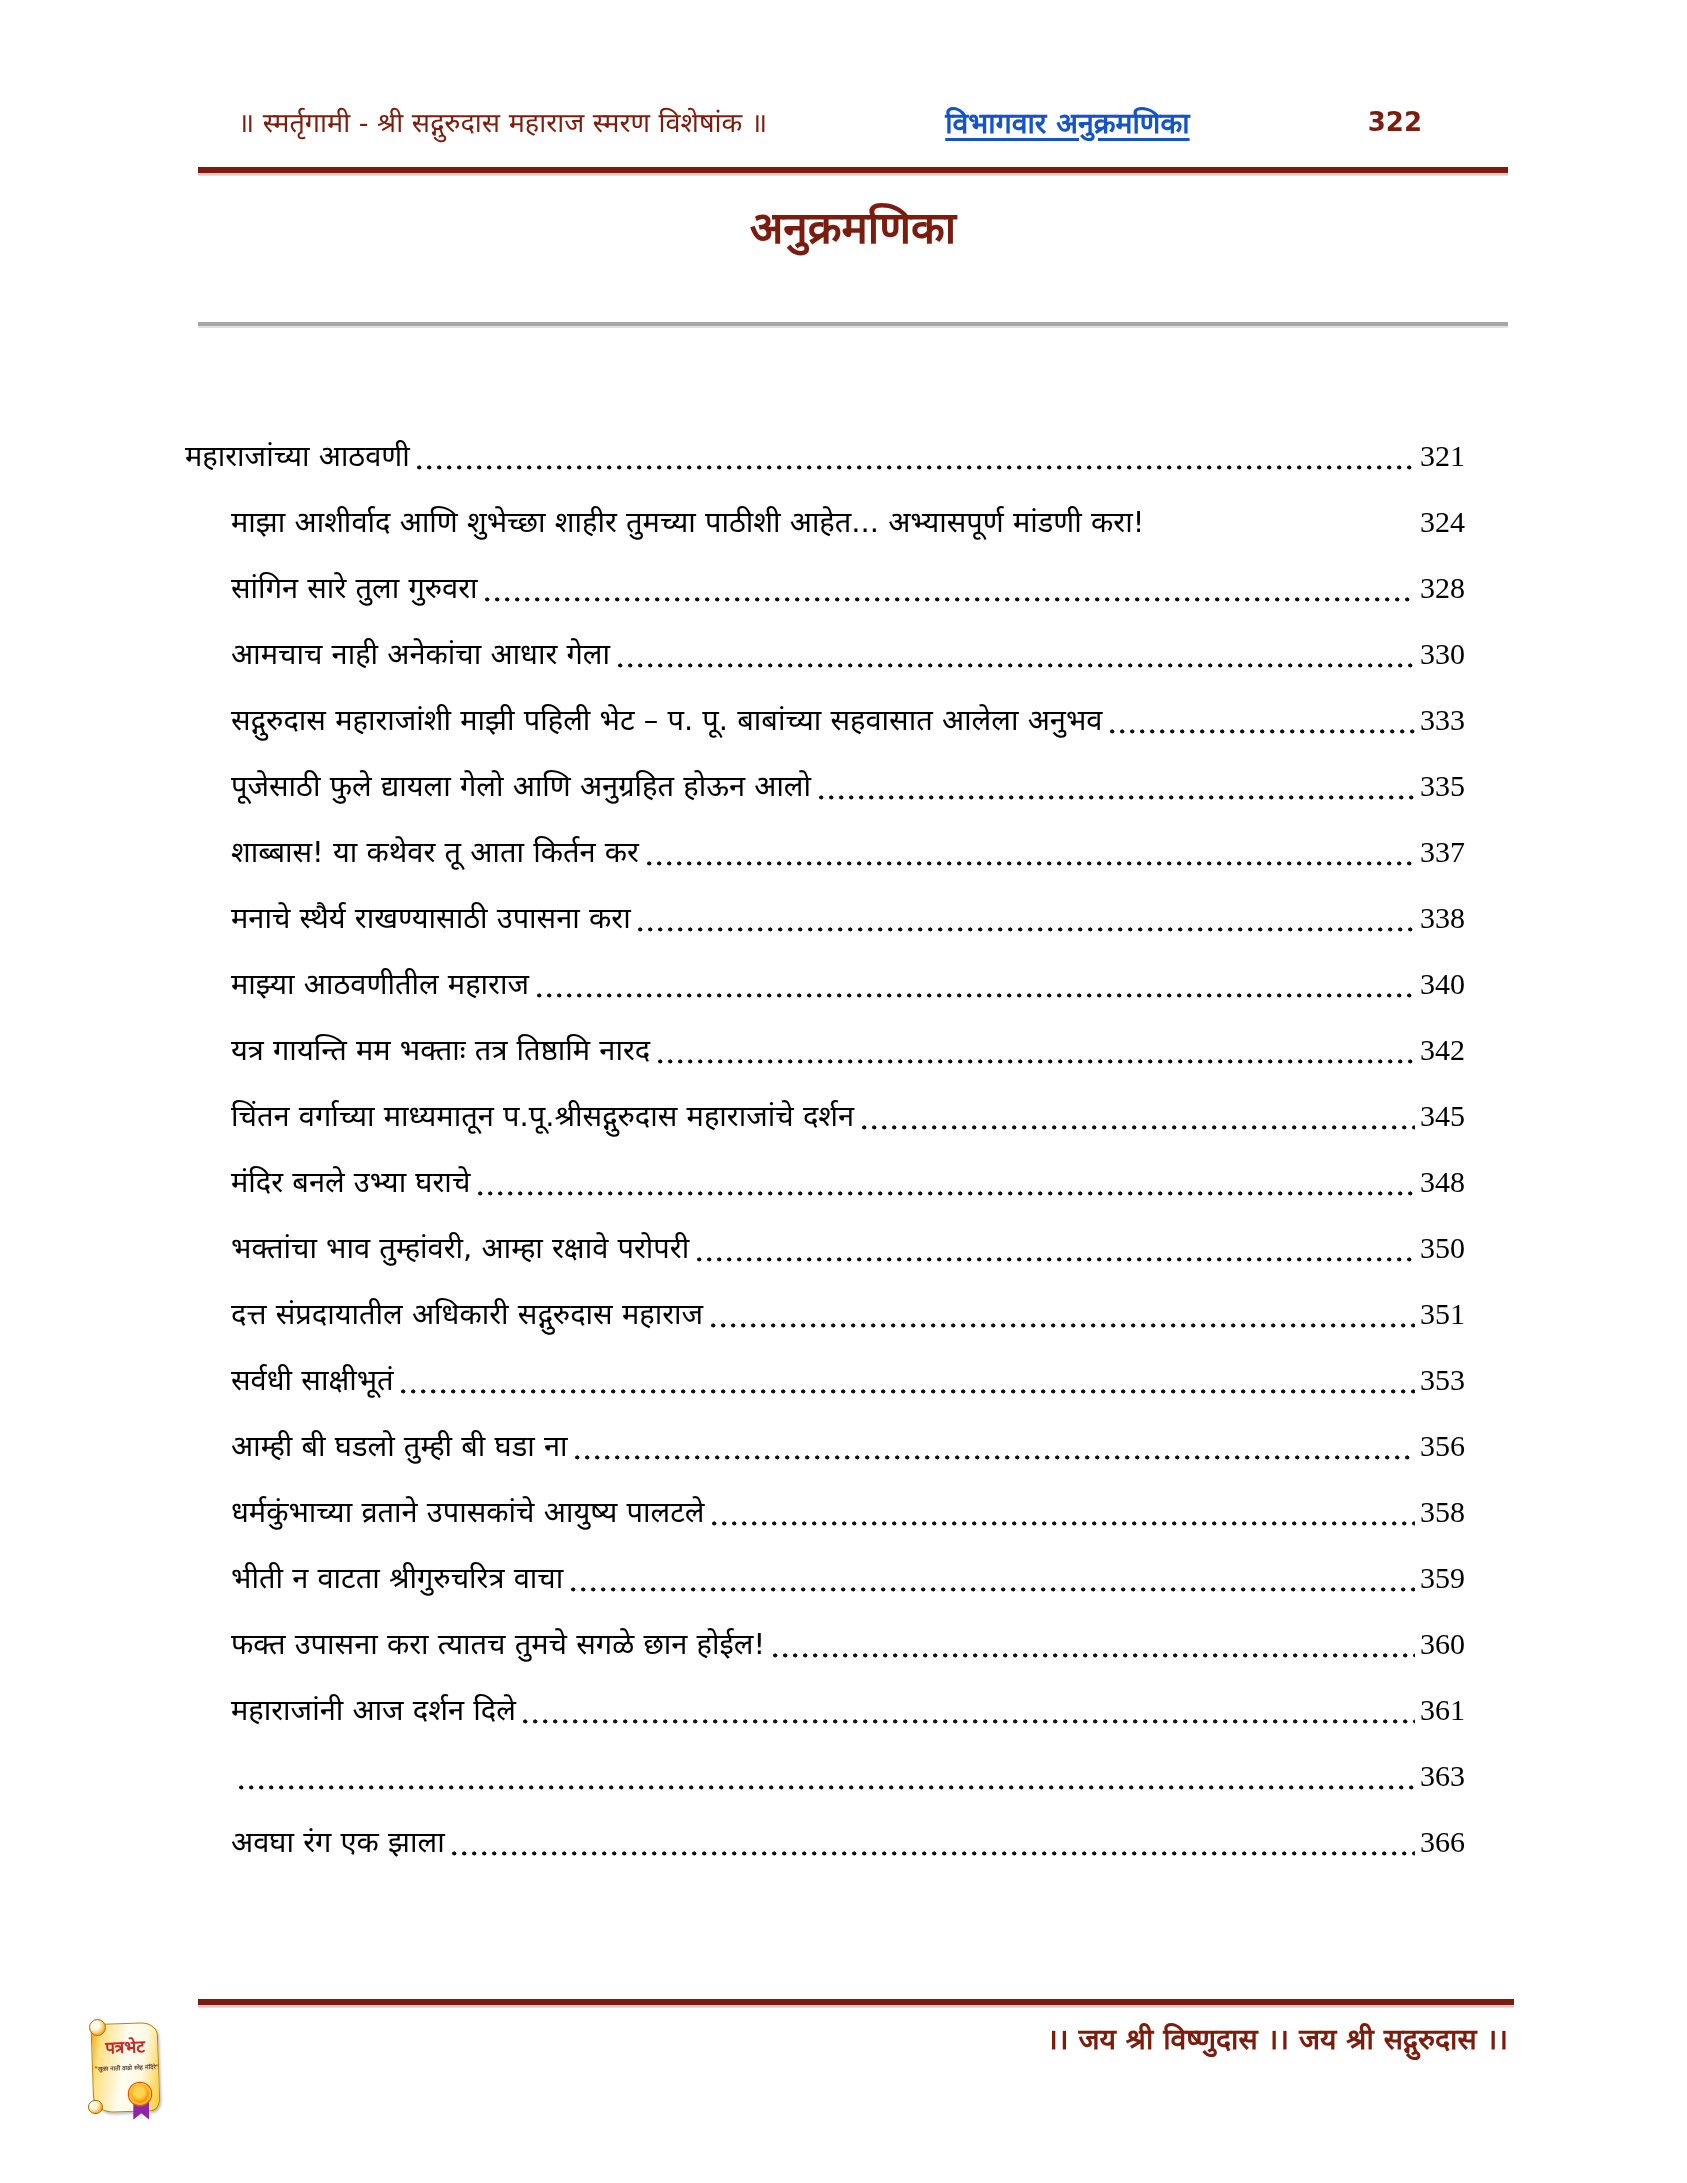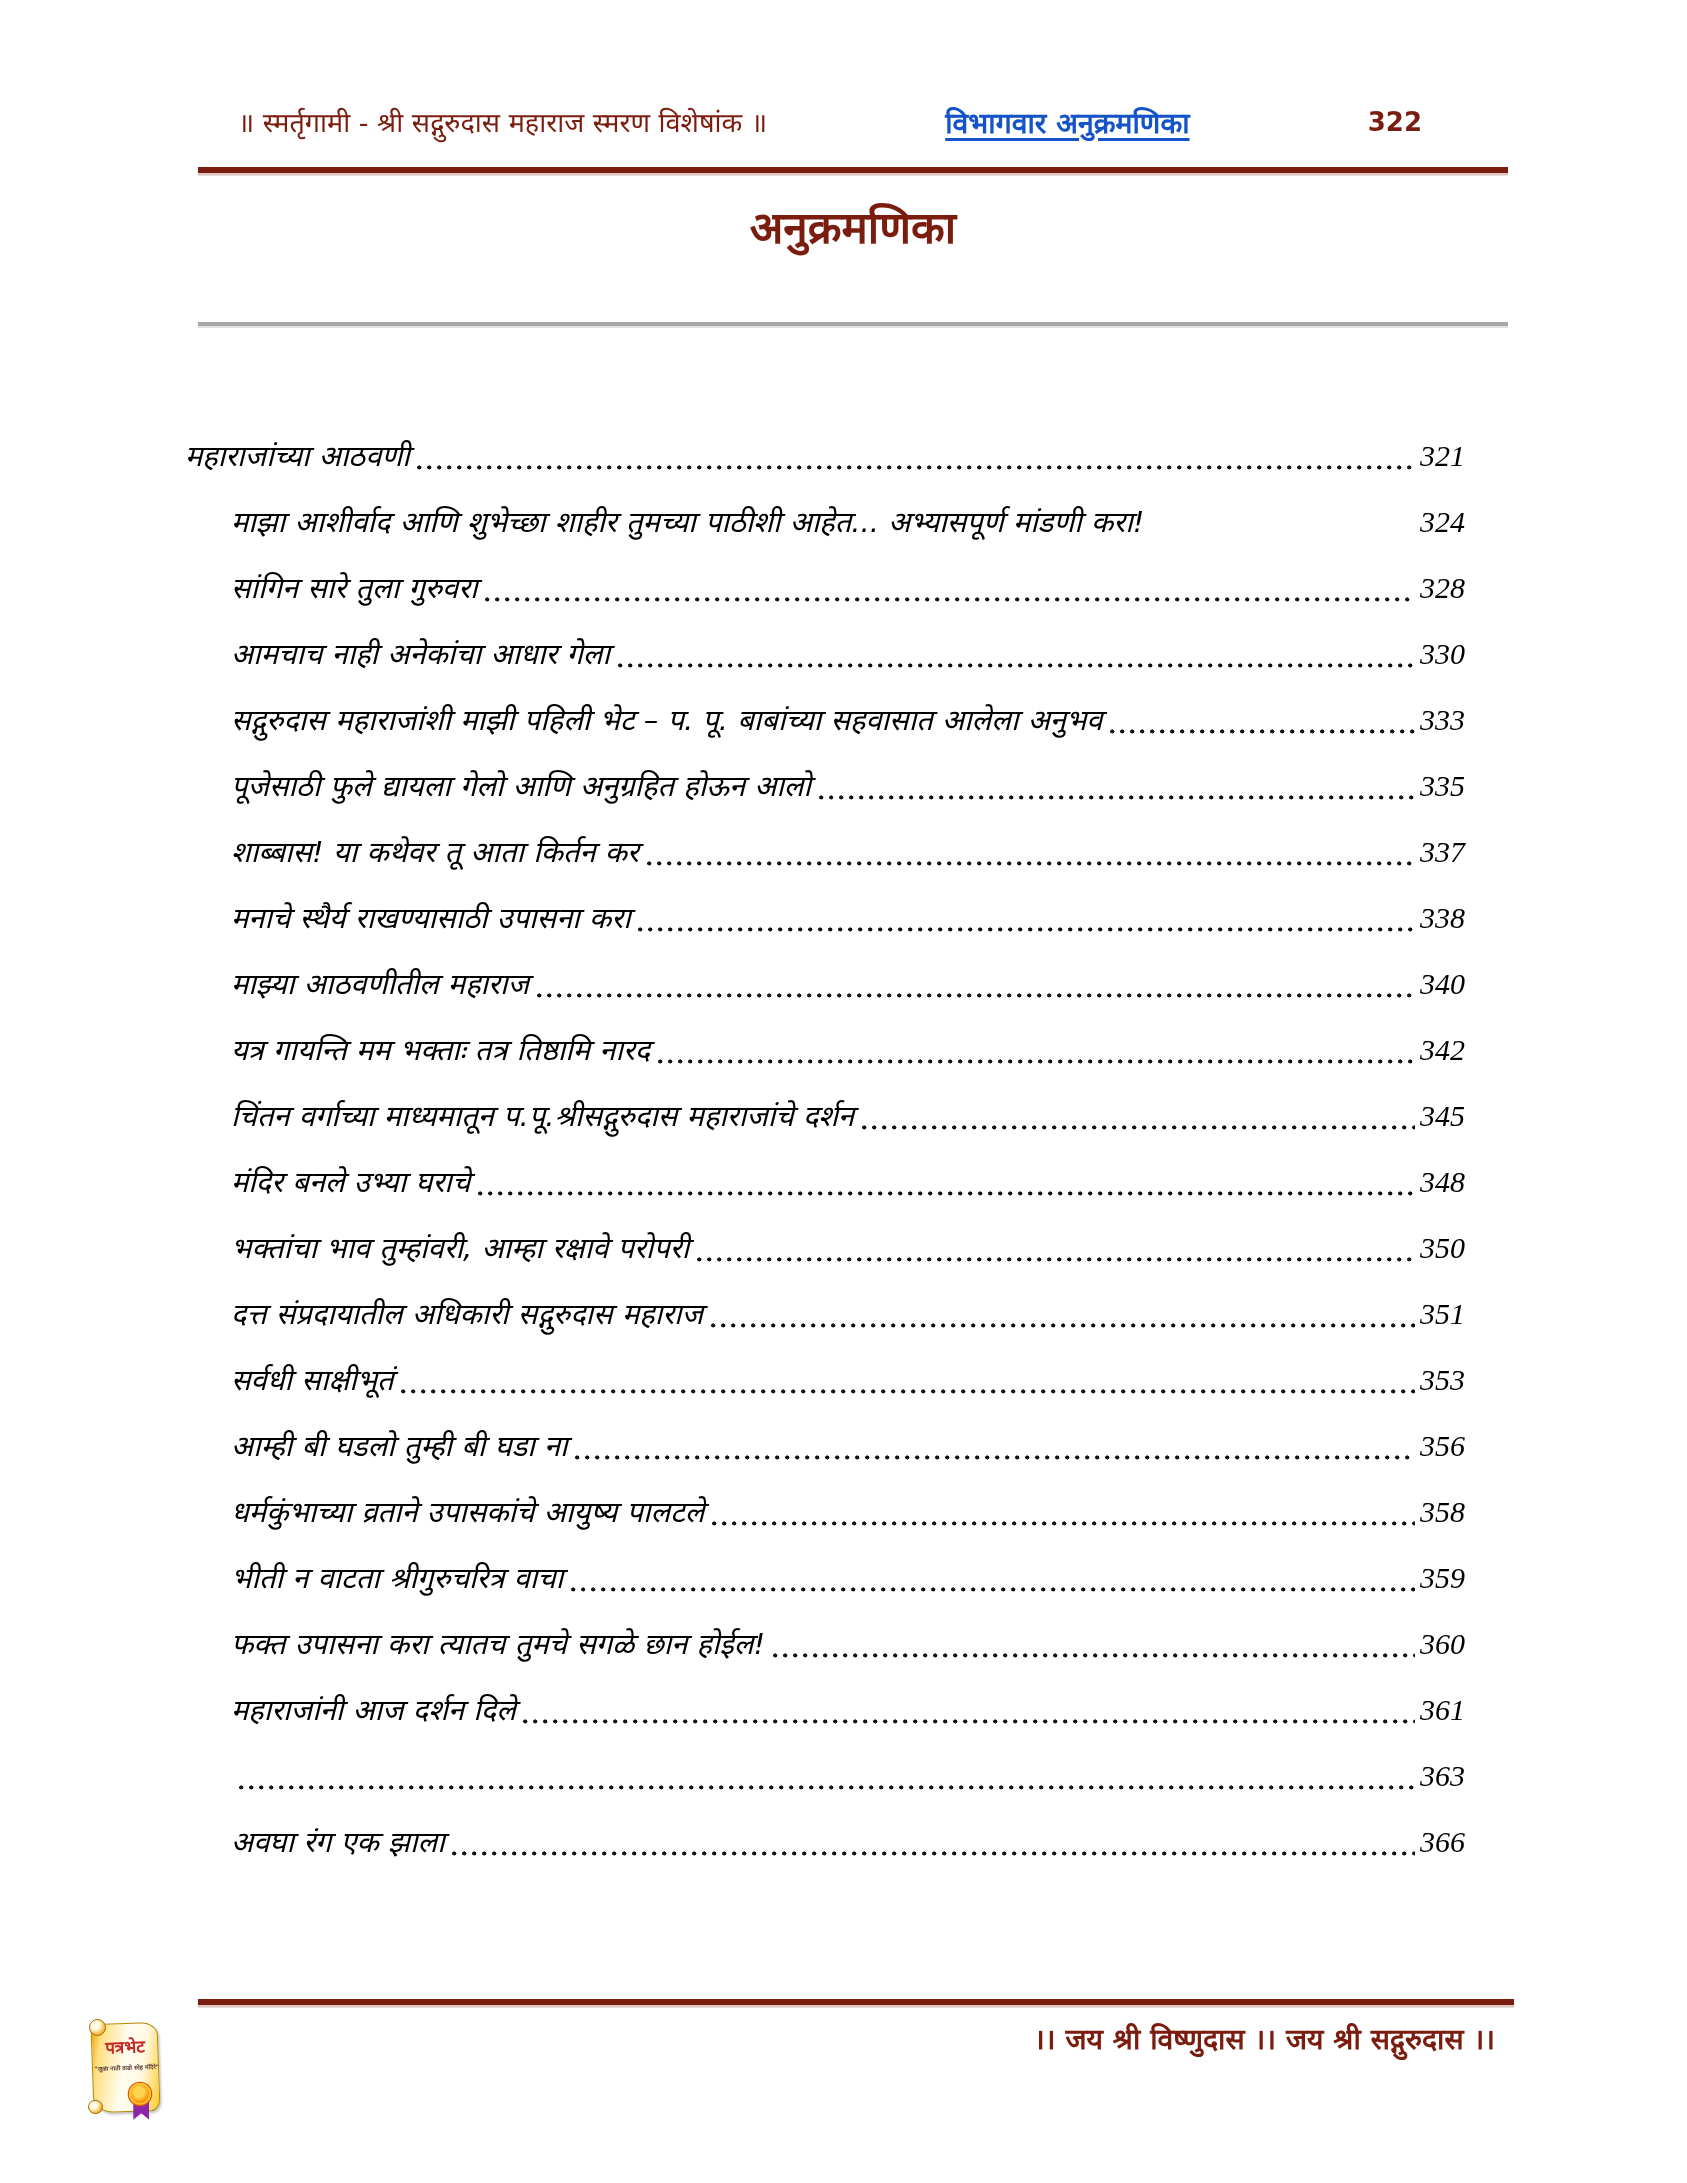--- a/index.html
+++ b/index.html
@@ -57,41 +57,40 @@
     color:var(--maroon);font-weight:bold;font-size:44px;line-height:1.6;
   }
 
   
   .toc{position:absolute;top:423px;left:185px;right:222px;}
   .toc-row{
     display:flex;align-items:baseline;
     height:66px;line-height:66px;
     font-size:29px;color:var(--toc-text);
     cursor:pointer;
-    font-style:italic;
   }
   .toc-row.indent{padding-left:46px;}
   .toc-label{white-space:nowrap;}
   .dots{
     flex:1;align-self:flex-end;
     height:5.3px;margin:0 5.3px 18.5px 6.6px;
     background-image:radial-gradient(circle at 3.3px 2.6px,#111 1.9px,transparent 2.4px);
     background-size:10px 5.3px;
     background-repeat:repeat-x;
     min-width:0;
   }
   .dots.no-dots{background:none;}
   .toc-page{
     font-family:"Liberation Serif",serif;
     font-size:30px;white-space:nowrap;
   }
 
   
   .footer-blessing{
-    position:absolute;top:2019px;right:192px;
+    position:absolute;top:2019px;right:179px;
     color:var(--maroon);font-weight:bold;font-size:28.4px;
     white-space:nowrap;
   }
 
   
   .logo{position:absolute;left:88px;top:2018px;width:74px;height:111px;}
   .scroll-body{
     position:absolute;left:4px;top:5.3px;right:2.6px;bottom:17px;
     background:linear-gradient(100deg,#f59f00 0%,#ffe082 14%,#fffdf2 48%,#fff8e1 72%,#ffca28 100%);
     border:1.3px solid #b08900;

